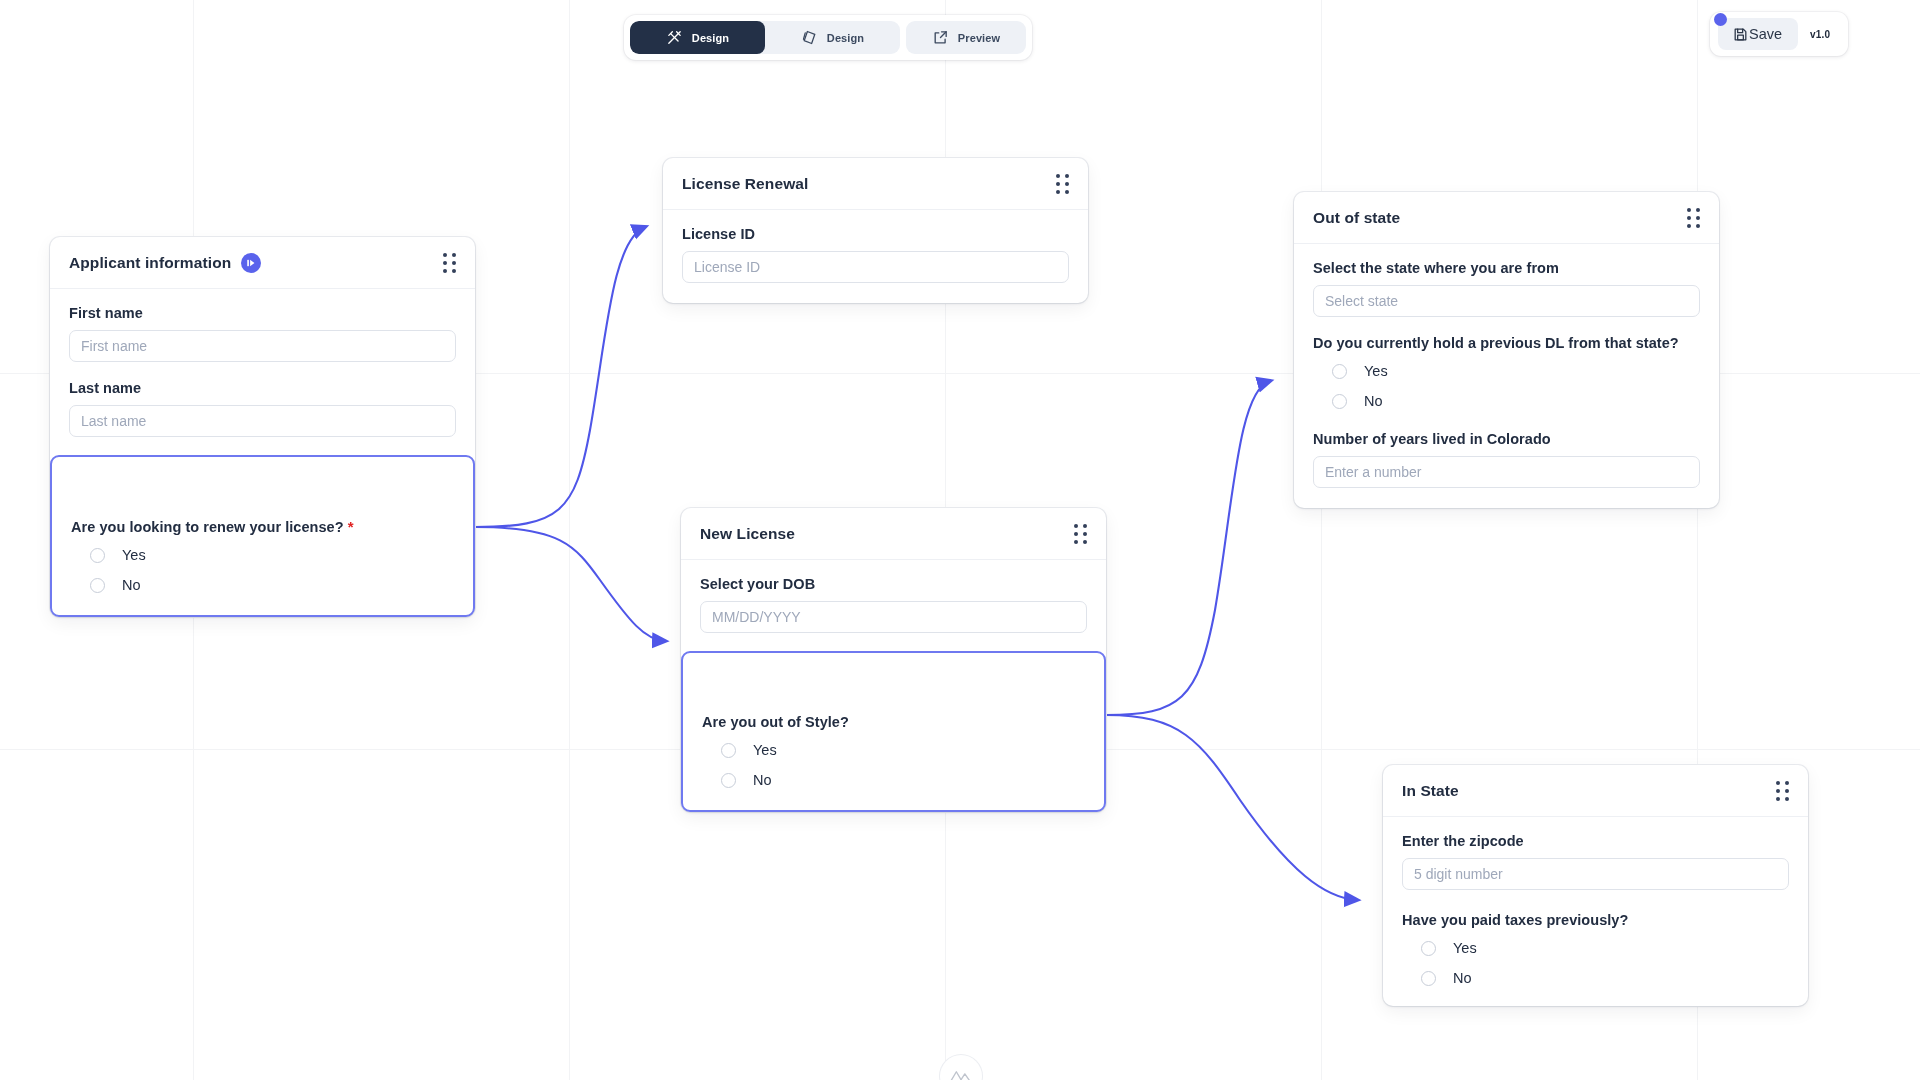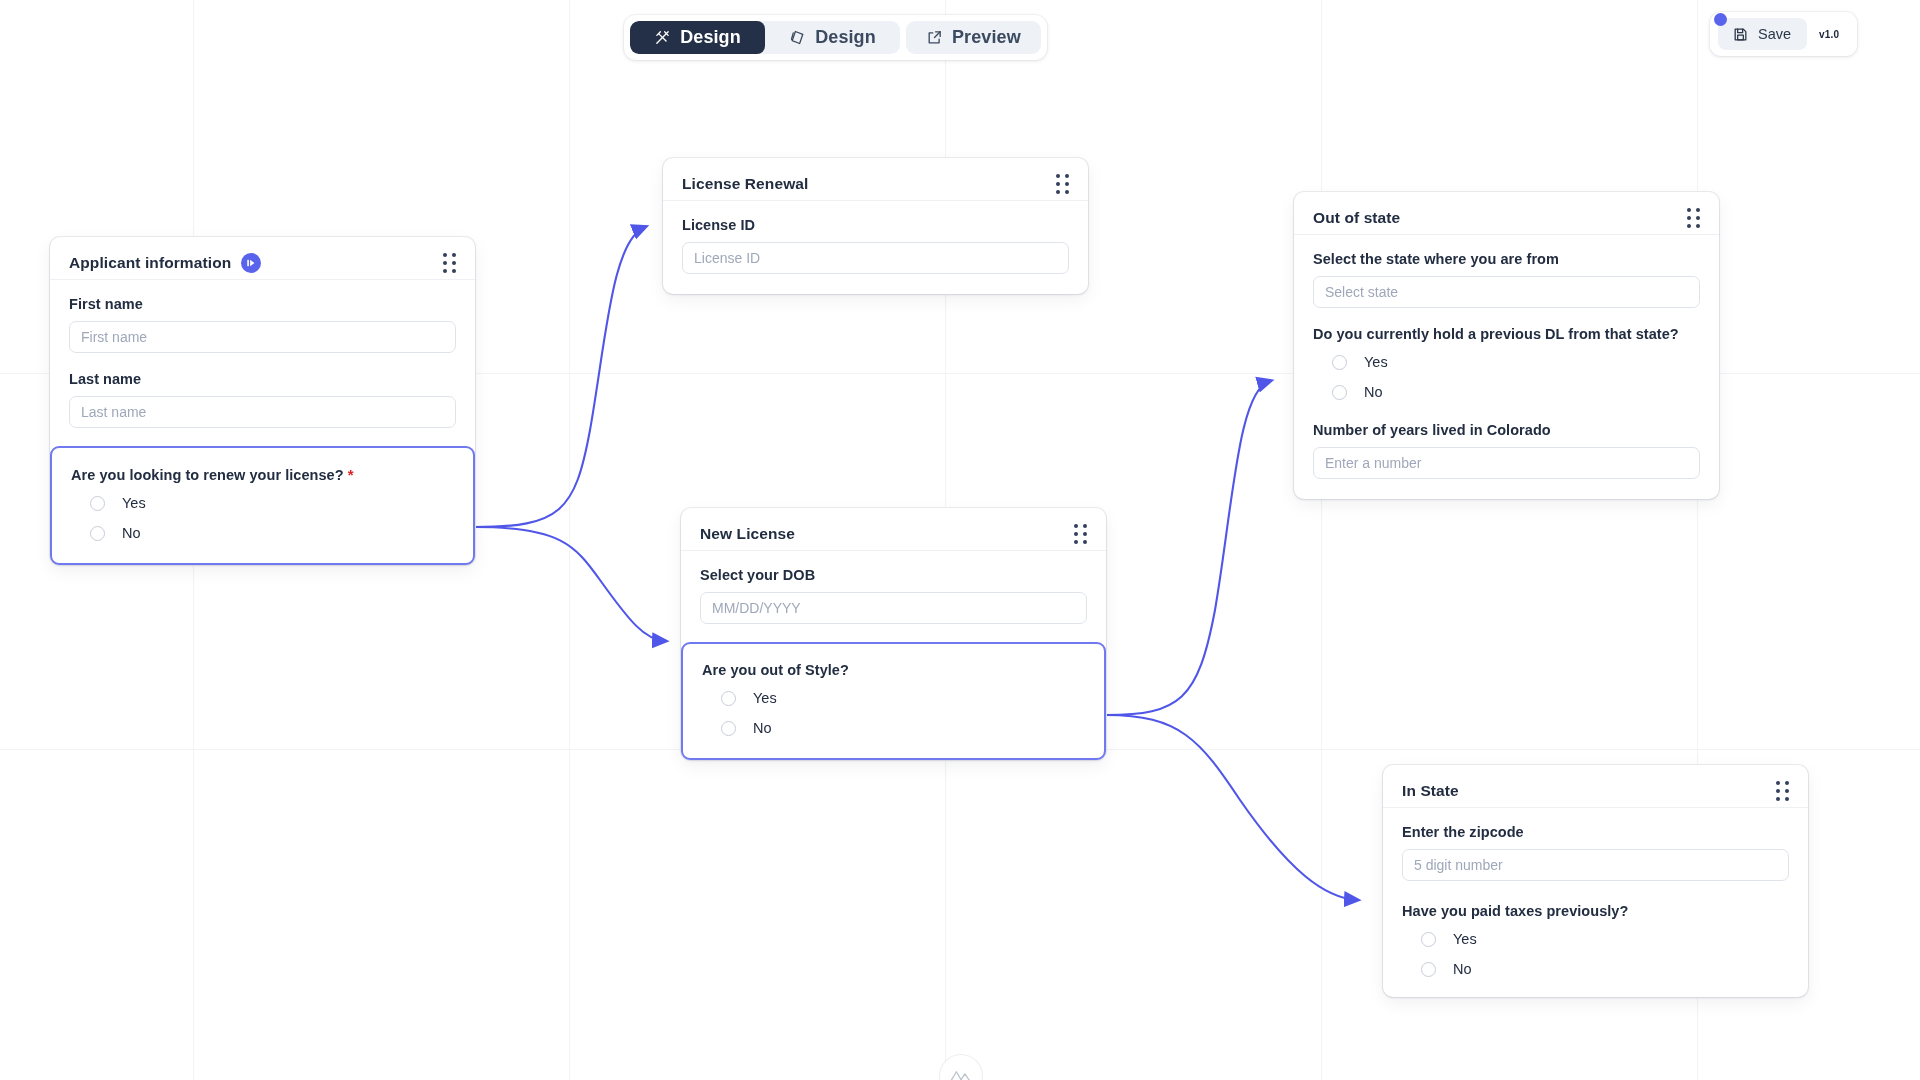--- a/index.html
+++ b/index.html
@@ -25,57 +25,57 @@
   .toolbar {
     position: absolute; left: 624px; top: 15px;
     display: flex; align-items: center; gap: 0px;
     background: #ffffff; border-radius: 12px;
     padding: 6px; box-shadow: 0 1px 4px rgba(16,24,40,.10), 0 0 0 1px rgba(16,24,40,.04);
     z-index: 40;
   }
   .tb-seg { display: flex; background: #eef1f6; border-radius: 9px; overflow: hidden; }
   .tb-btn {
     display: flex; align-items: center; justify-content: center; gap: 9px;
-    height: 33px; padding: 0 20px; font-size: 18px; font-weight: 600;
+    height: 33px; padding: 0 20px; font-size: 11px; font-weight: 600;
     color: #3c4a60; background: transparent; border: none; cursor: pointer;
     min-width: 135px; letter-spacing: .1px;
   }
   .tb-btn.active { background: #233047; color: #ffffff; border-radius: 8px; }
   .tb-sep { width: 6px; }
   .tb-btn.preview { background: #eef1f6; border-radius: 9px; min-width: 120px; }
   .tb-ico { display: inline-flex; width: 17px; height: 17px; }
 
   .saveblock {
     position: absolute; left: 1710px; top: 12px;
     display: flex; align-items: center; gap: 8px;
     background: #ffffff; border-radius: 11px; padding: 6px 8px;
     box-shadow: 0 1px 4px rgba(16,24,40,.10), 0 0 0 1px rgba(16,24,40,.04);
     z-index: 40;
   }
   .save-btn {
-    display: flex; align-items: center; gap: 9px;
+    display: flex; align-items: center; 
     height: 32px; padding: 0 16px 0 14px; border: none; cursor: pointer;
     background: #eef1f6; border-radius: 8px; color: #2b3648;
     font-size: 14.5px; font-weight: 500; position: relative;
   }
   .save-dot {
     position: absolute; left: -4px; top: -5px; width: 13px; height: 13px;
     border-radius: 50%; background: #5a63ec;
   }
   .version { font-size: 10px; font-weight: 700; color: #202a3c; padding: 0 10px 0 4px; letter-spacing: .2px; }
 
   
   .card {
     position: absolute; background: #ffffff; border-radius: 10px;
     box-shadow: 0 1px 3px rgba(16,24,40,.08), 0 6px 18px rgba(16,24,40,.06), 0 0 0 1px #eceef2;
     z-index: 20; overflow: visible;
   }
   .card-head {
     display: flex; align-items: center; justify-content: space-between;
-    padding: 16px 19px 6px 19px; border-bottom: 1px solid #eef0f4;
+    padding: 16px 19px 15px 19px; border-bottom: 1px solid #eef0f4;
   }
   .card-title-wrap { display: flex; align-items: center; gap: 10px; }
   .card-title { font-size: 15.5px; font-weight: 700; color: #222d41; letter-spacing: .1px; }
   .start-badge {
     width: 20px; height: 20px; border-radius: 50%; background: #5a63ec;
     display: inline-flex; align-items: center; justify-content: center;
   }
   .grip { display: grid; grid-template-columns: repeat(2, 4px); gap: 4px 5px; cursor: grab; }
   .grip i { width: 4px; height: 4px; border-radius: 50%; background: #33405a; display: block; }
 
@@ -88,21 +88,21 @@
     padding: 0 11px; font-size: 14px; color: #222d41; background: #fff;
     font-family: "Liberation Sans", sans-serif; outline: none;
   }
   .f-input::placeholder { color: #9fa8ba; }
 
   
   .qblock {
     margin: 0 -19px -20px -19px; padding: 18px 19px 22px 19px;
     border: 2px solid #6f79f0; border-radius: 9px; background: #ffffff;
   }
-  .qblock .f-label { margin-bottom: 12px; }
+  .qblock .f-label { margin-bottom: 12px; margin-top: 43px; }
   .req { color: #e02424; font-size: 15px; font-weight: 700; margin-left: 4px; }
 
   .radio-row { display: flex; align-items: center; gap: 17px; margin-bottom: 14px; cursor: pointer; margin-left: 19px; }
   .radio-row:last-child { margin-bottom: 0; }
   .radio-dot {
     width: 15px; height: 15px; border-radius: 50%;
     border: 1.4px solid #c7cdd8; background: #fff; flex: 0 0 15px;
   }
   .radio-lbl { font-size: 14.5px; color: #222d41; }
 

